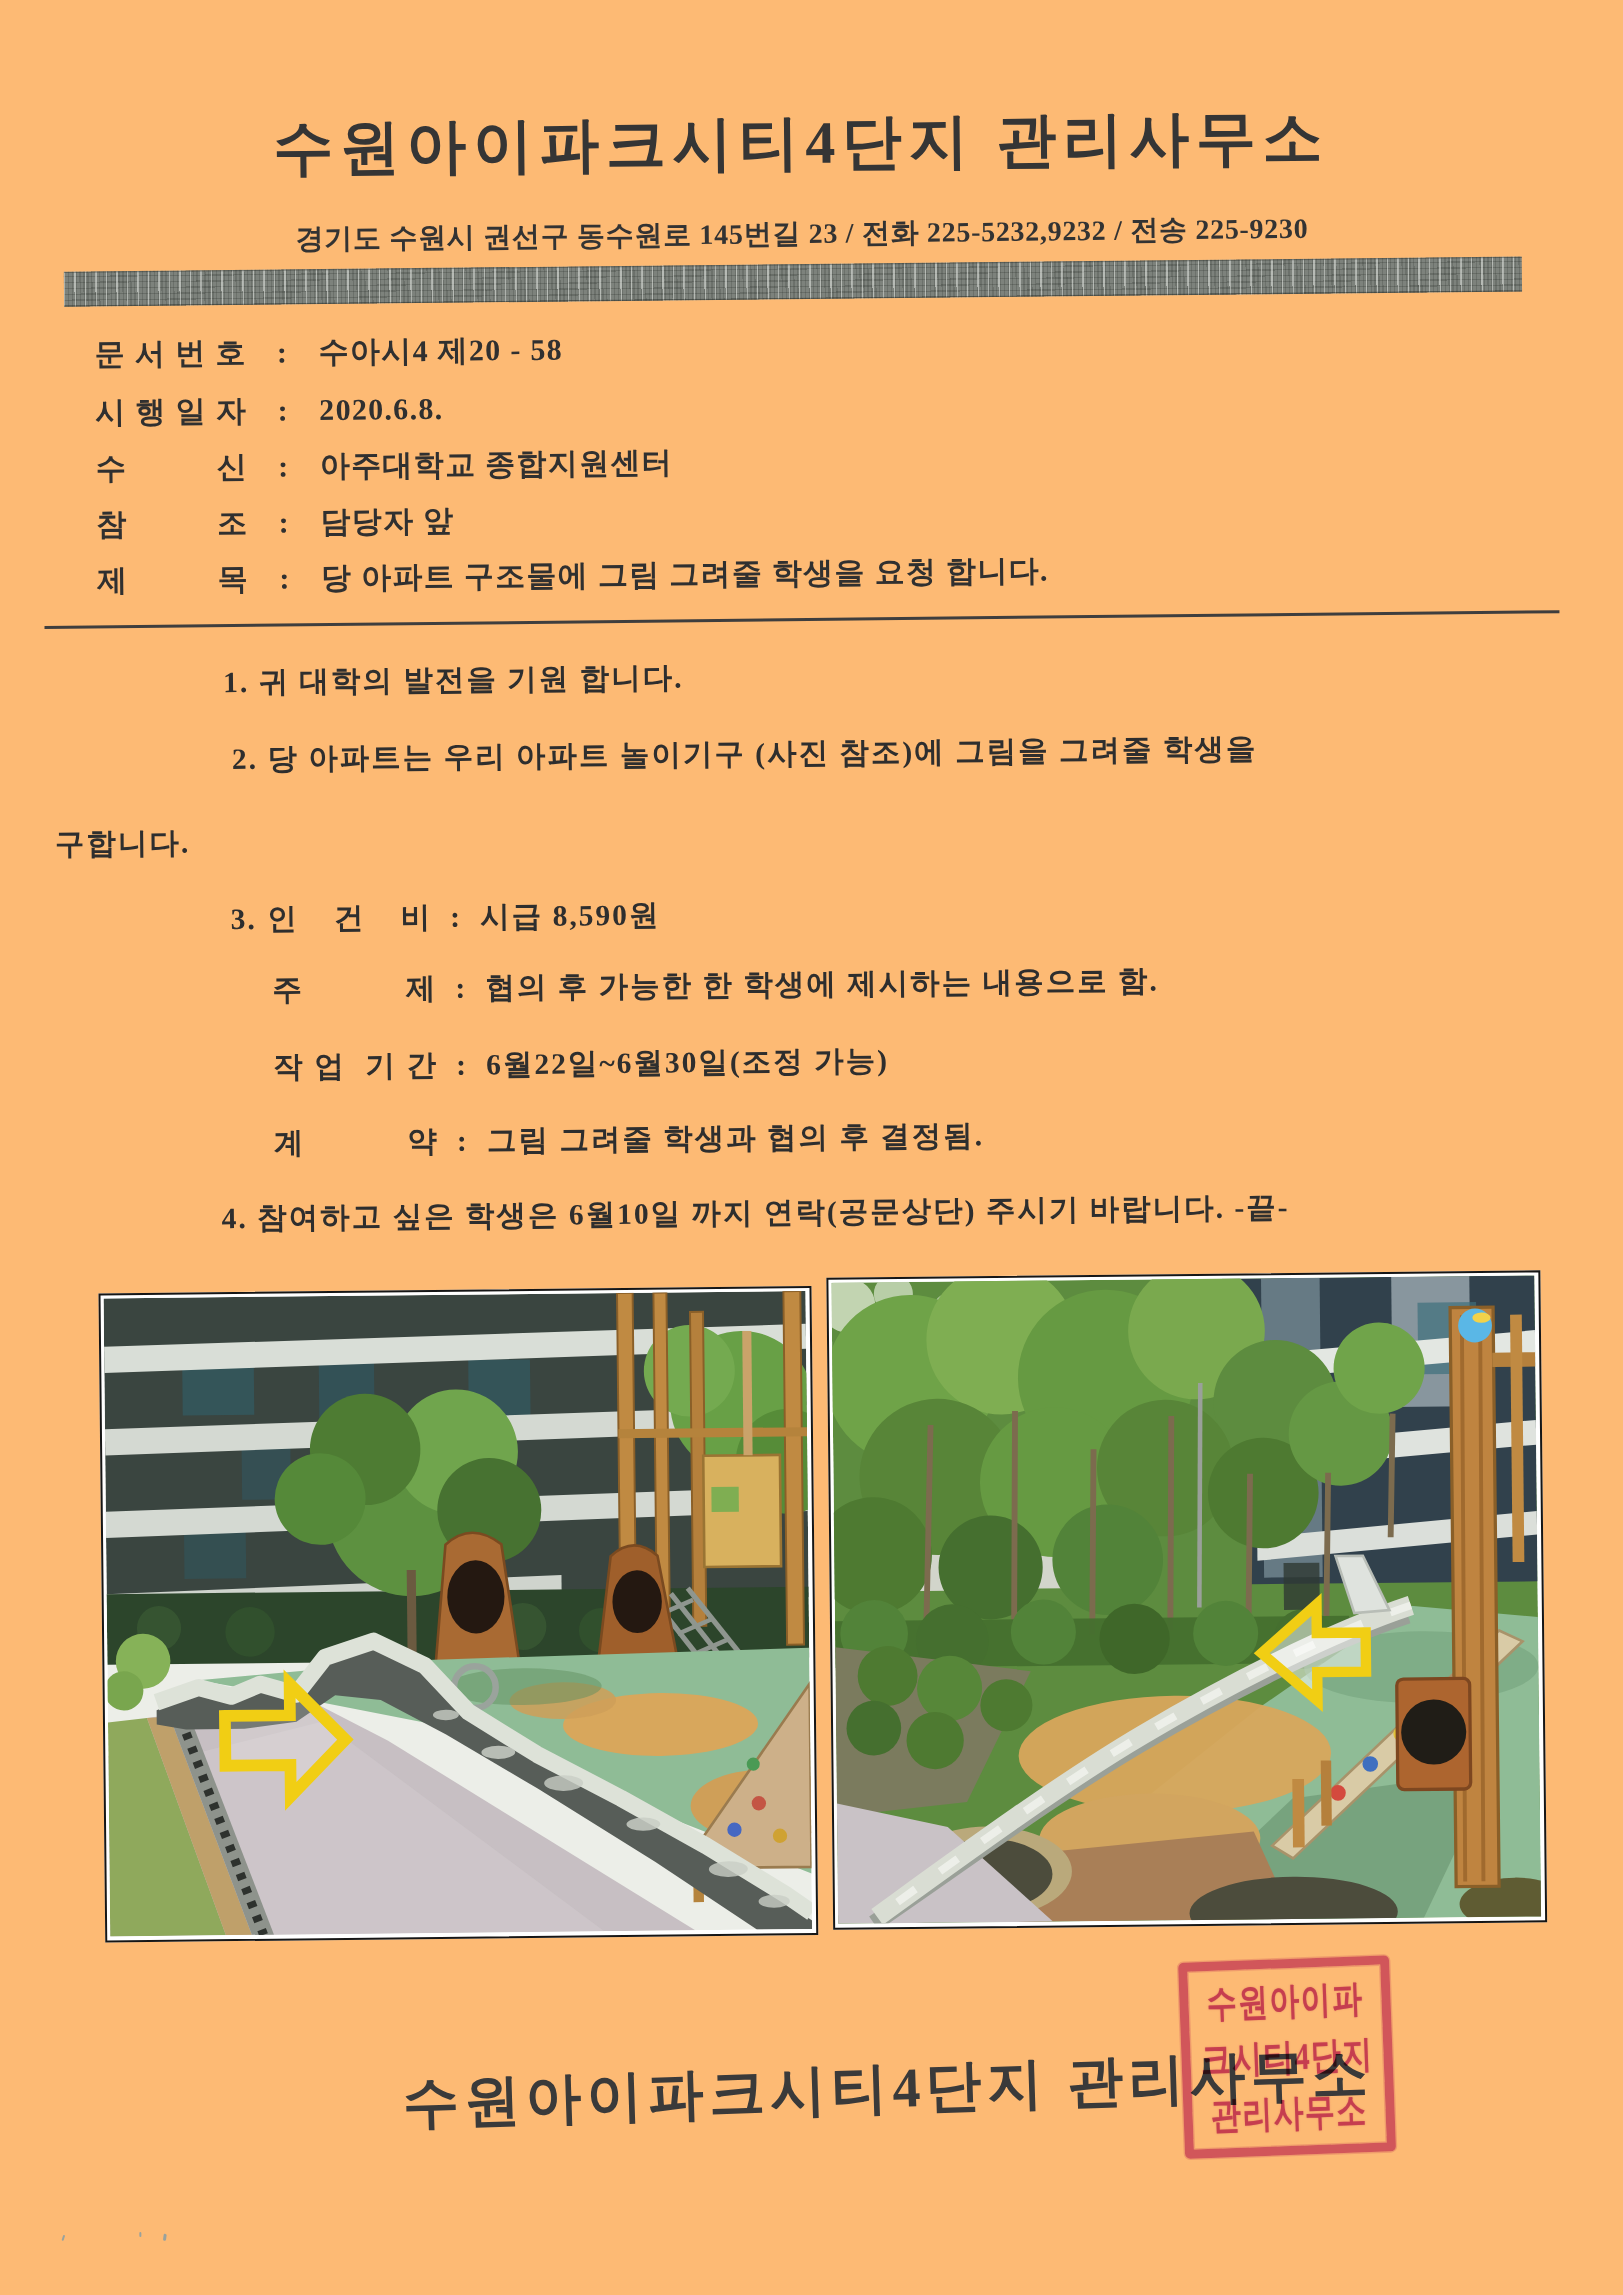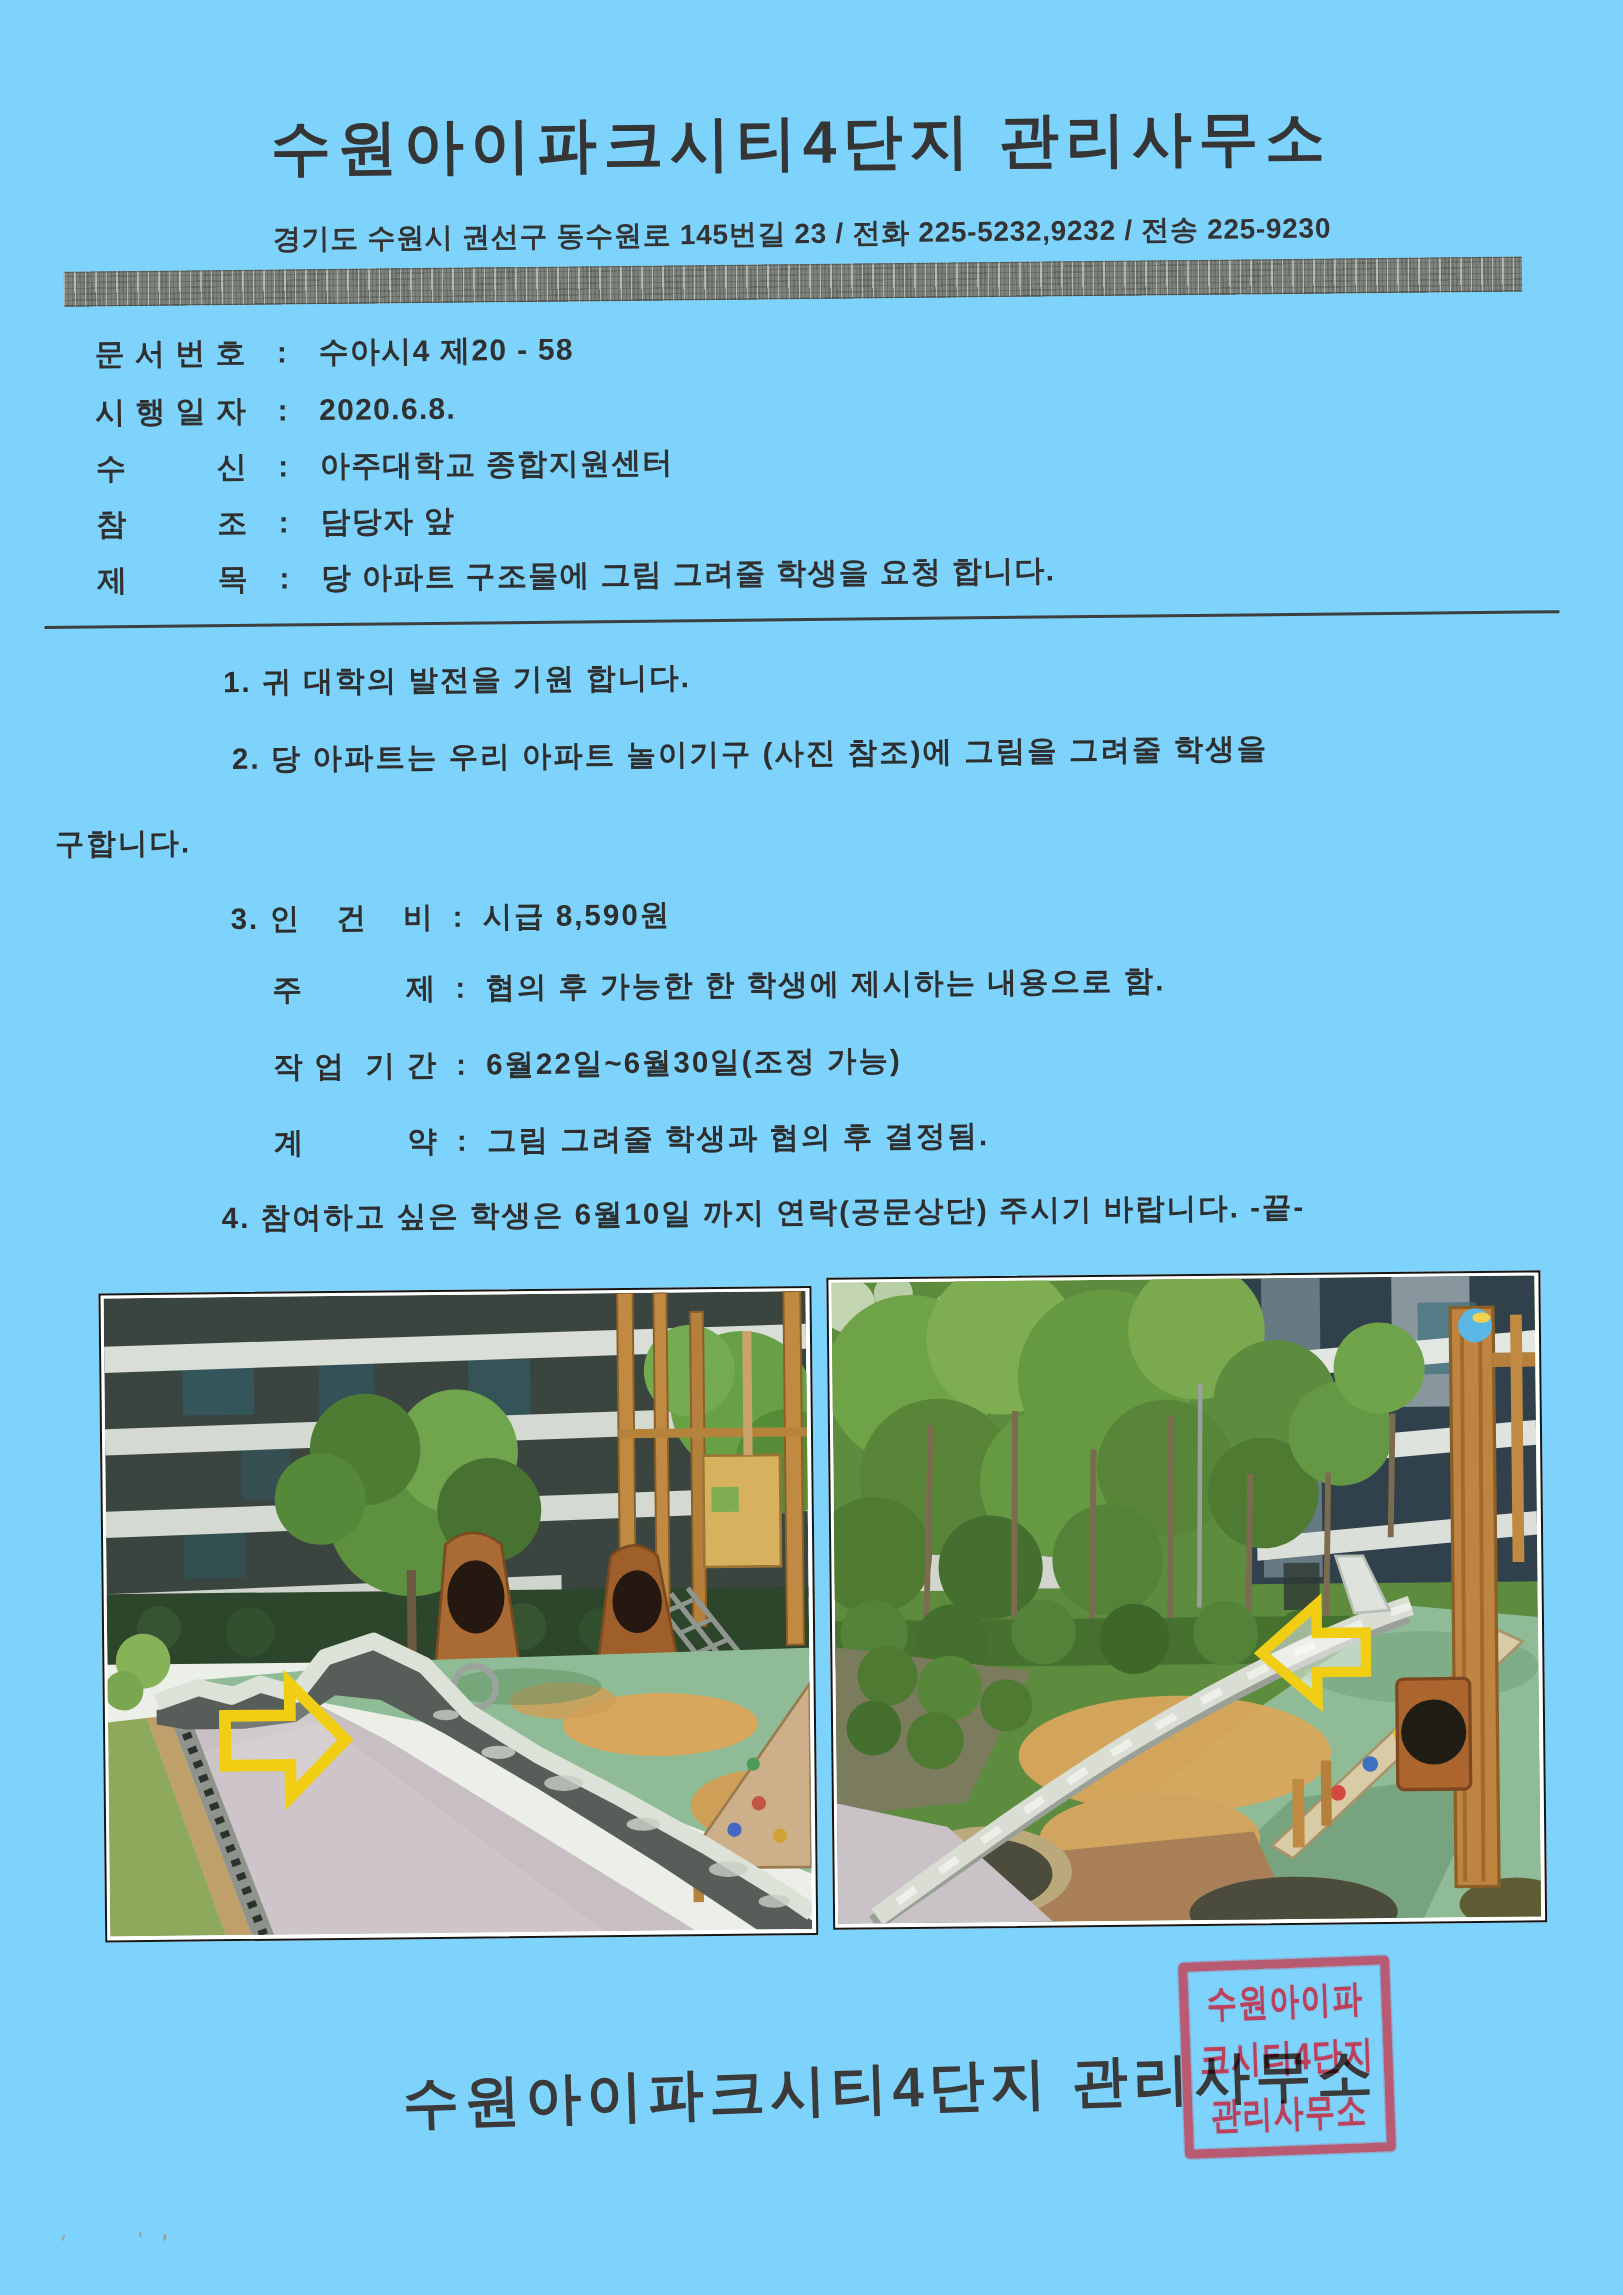--- a/index.html
+++ b/index.html
@@ -1,18 +1,18 @@
 <!DOCTYPE html>
 <html style="font-size:10.5px"><head>
 <meta charset="utf-8">
 <style>
   html,body{margin:0;padding:0;background:#ffffff;}
   .page{
-    position:relative;width:1623px;height:2295px;background:#7dd3fc;overflow:hidden;
-    font-family:Liberation Sans, sans-serif;color:#2d2d2d;
+    position:relative;width:1623px;height:2295px;background:#fdba74;overflow:hidden;
+    font-family:Liberation Serif, serif;color:#2d2d2d;
   }
   .scan{position:absolute;inset:0;transform:rotate(-0.6deg);transform-origin:50% 50%;}
 
   
   .title{
     position:absolute;top:103px;left:0;width:100%;margin:0;text-align:center;
     font-size:60px;font-weight:700;letter-spacing:6.5px;color:#353535;white-space:nowrap;
   }
   .address{
     position:absolute;top:215px;left:0;width:100%;text-align:center;

